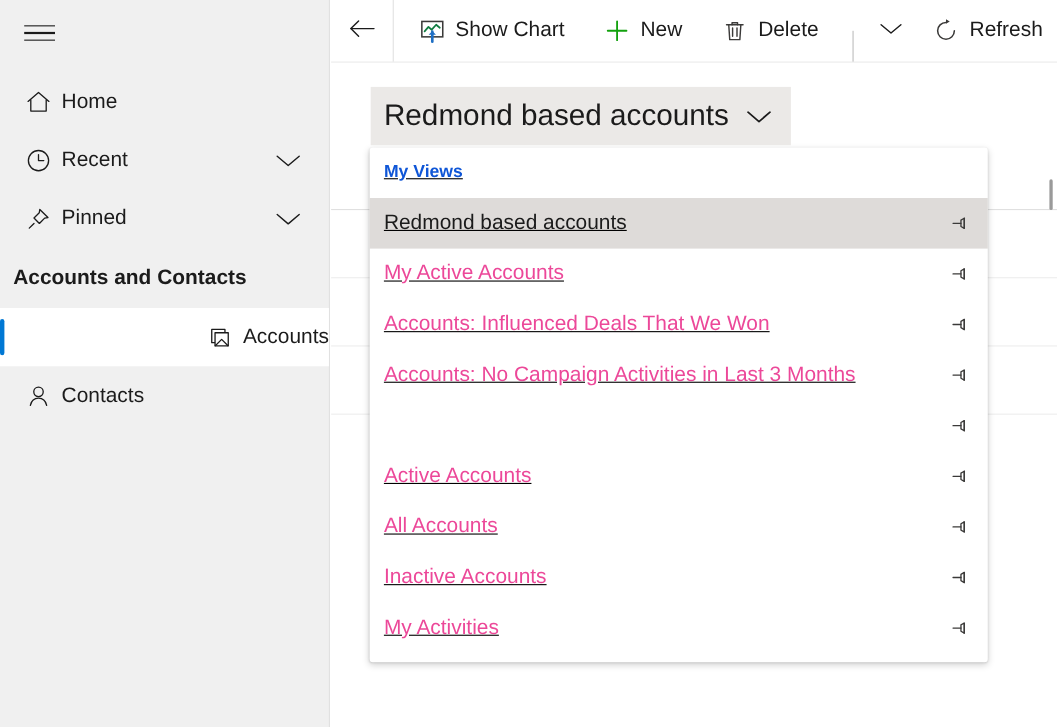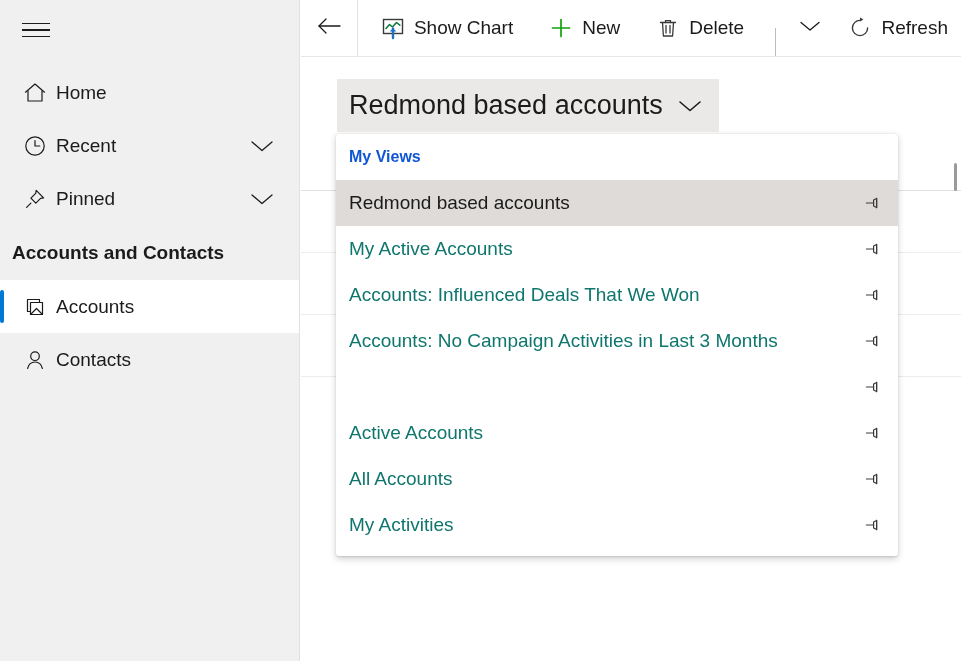--- a/index.html
+++ b/index.html
@@ -88,20 +88,21 @@
     align-items: center;
     padding-left: 12px;
     font-size: 19px;
     font-weight: bold;
     color: #1b1b1b;
     box-sizing: border-box;
   }
 
   .nav-item.selected {
     background: #ffffff;
+    justify-content: flex-end;
   }
   .nav-item.selected .nav-label { font-weight: 400; }
   .nav-sel-bar {
     position: absolute;
     left: 0; top: 10px;
     width: 4px;
     height: 33px;
     background: #0078d4;
     border-radius: 2px;
   }
@@ -222,20 +223,21 @@
     position: absolute;
     left: 336px;
     top: 134px;
     width: 562px;
     background: #ffffff;
     border-radius: 3px;
     box-shadow: 0 2.4px 7px rgba(0,0,0,0.18), 0 0.6px 2px rgba(0,0,0,0.12);
     z-index: 25;
     padding-bottom: 8px;
     box-sizing: border-box;
+    text-decoration: underline;
   }
   .dd-section {
     font-size: 16px;
     font-weight: bold;
     color: #0f56d7;
     padding: 0 0 0 13px;
     height: 46px;
     display: flex;
     align-items: center;
   }
@@ -247,21 +249,21 @@
     display: flex;
     align-items: center;
     padding-left: 13px;
     padding-right: 46px;
     cursor: pointer;
     box-sizing: border-box;
   }
   .dd-item.active { background: #dedbd9; }
   .dd-item .dd-lbl {
     font-size: 19px;
-    color: #0f766e;
+    color: #ec4899;
     white-space: nowrap;
   }
   .dd-item.active .dd-lbl { color: #1b1b1b; }
   .dd-item .dd-pin {
     position: absolute;
     right: 14px;
     top: 50%;
     transform: translateY(-50%);
     display: flex;
     align-items: center;
@@ -535,20 +537,32 @@
         <svg width="20" height="20" viewBox="0 0 20 20">
             <g fill="none" stroke="#3b3a39" stroke-width="1.2" stroke-linejoin="round" stroke-linecap="round">
               <path d="M13.6 5.4 V14.6"></path>
               <path d="M10.6 7.1 V12.9 L13.6 14.6 V5.4 Z"></path>
               <path d="M10.6 10 H3.4"></path>
             </g>
           </svg>
       </span>
     </div>
 
+    <div class="dd-item">
+      <span class="dd-lbl">Inactive Accounts</span>
+      <span class="dd-pin">
+        <svg width="20" height="20" viewBox="0 0 20 20">
+            <g fill="none" stroke="#3b3a39" stroke-width="1.2" stroke-linejoin="round" stroke-linecap="round">
+              <path d="M13.6 5.4 V14.6"></path>
+              <path d="M10.6 7.1 V12.9 L13.6 14.6 V5.4 Z"></path>
+              <path d="M10.6 10 H3.4"></path>
+            </g>
+          </svg>
+      </span>
+    </div>
 
     <div class="dd-item">
       <span class="dd-lbl">My Activities</span>
       <span class="dd-pin">
         <svg width="20" height="20" viewBox="0 0 20 20">
             <g fill="none" stroke="#3b3a39" stroke-width="1.2" stroke-linejoin="round" stroke-linecap="round">
               <path d="M13.6 5.4 V14.6"></path>
               <path d="M10.6 7.1 V12.9 L13.6 14.6 V5.4 Z"></path>
               <path d="M10.6 10 H3.4"></path>
             </g>

